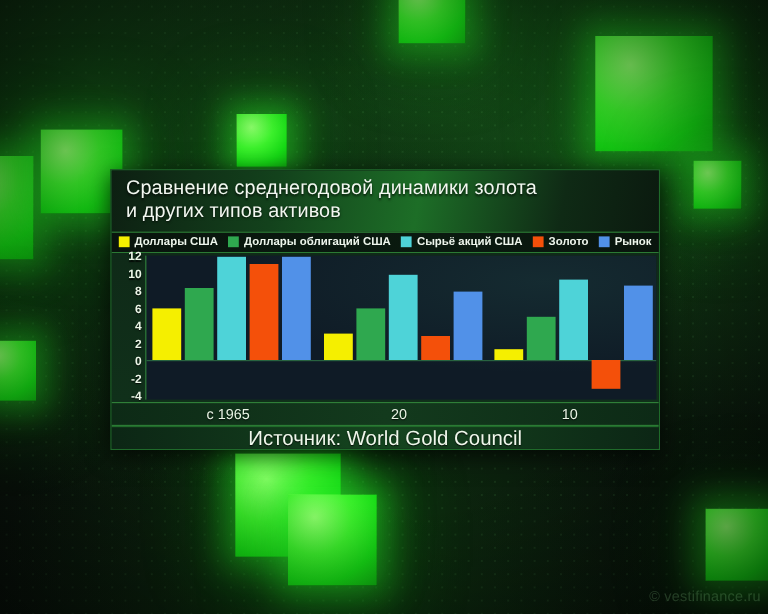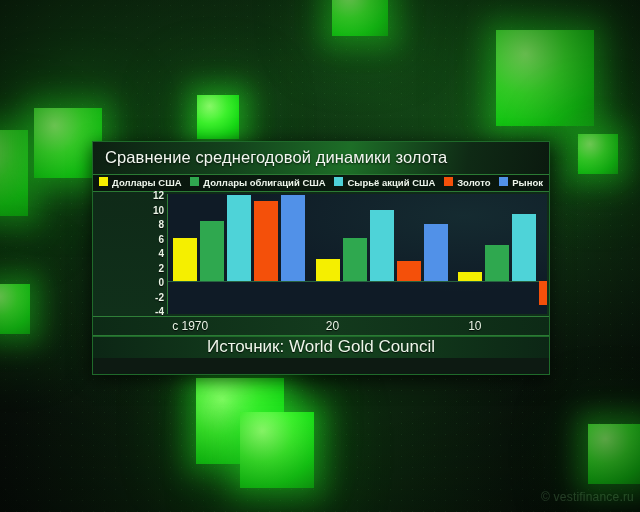--- a/index.html
+++ b/index.html
@@ -57,33 +57,33 @@
     color:#f2f7f0;font-size:16.5px;line-height:19px;font-weight:400;
     letter-spacing:.1px;text-shadow:0 1px 2px rgba(0,0,0,.75);
   }
   .legend{
     display:flex;align-items:center;gap:0;
     background:linear-gradient(90deg,#09150d 0%,#0a1a0f 60%,#09150d 100%);
     border-bottom:1px solid #2b7a34;
     padding:2px 6px 3px 6px;
     justify-content:space-between;
   }
-  .lg-item{display:flex;align-items:flex-start;gap:4px;}
+  .lg-item{display:flex;align-items:center;gap:4px;}
   .lg-sw{width:9px;height:9px;display:inline-block;flex:none;}
   .lg-tx{color:#eef6ec;font-size:9.5px;font-weight:bold;white-space:nowrap;}
 
   .plot-wrap{
     position:relative;
     height:120px;
     background:linear-gradient(180deg,#0f2a18 0%,#10301a 100%);
     padding:2px 2px 2px 0;
     display:flex;
   }
   .yaxis{
-    width:38px;flex:none;position:relative;padding-left:36px;
+    width:28px;flex:none;position:relative;
   }
   .ytick{
     position:absolute;right:3px;
     color:#eaf5e6;font-size:10px;font-weight:bold;line-height:10px;
     text-shadow:0 1px 1px rgba(0,0,0,.8);
     transform:translateY(-50%);
   }
   .plot{
     position:relative;flex:1;background:#0f1b26;
     border-left:1px solid #2f7f38;
@@ -161,20 +161,21 @@
   <div class="cube" style="left:588px;top:424px;width:58px;height:60px;">
       <div class="face"></div>
     </div>
 
   <div class="bg-vig"></div>
 
   <div id="card">
 
     <div class="card-head">
       <div class="card-title">Сравнение среднегодовой динамики золота</div>
+      <div class="card-title">и других типов активов</div>
     </div>
 
     <div class="legend" id="legend">
         <div class="lg-item">
           <span class="lg-sw" style="background: rgb(245, 239, 0);"></span>
           <span class="lg-tx">Доллары США</span>
         </div>
         <div class="lg-item">
           <span class="lg-sw" style="background: rgb(47, 168, 79);"></span>
           <span class="lg-tx">Доллары облигаций США</span>
@@ -222,21 +223,21 @@
             <div class="bar" title="Доллары США: 1.2" style="left: 289.833px; width: 24px; top: 78.3px; height: 8.7px; background: rgb(245, 239, 0);"></div>
             <div class="bar" title="Индекс облигаций США: 4.9" style="left: 316.833px; width: 24px; top: 51.475px; height: 35.525px; background: rgb(47, 168, 79);"></div>
             <div class="bar" title="Рынок акций США: 9.2" style="left: 343.833px; width: 24px; top: 20.3px; height: 66.7px; background: rgb(78, 211, 216);"></div>
             <div class="bar" title="Сырьё: -3.3" style="left: 370.833px; width: 24px; top: 87px; height: 23.925px; background: rgb(244, 80, 10);"></div>
             <div class="bar" title="Золото: 8.5" style="left: 397.833px; width: 24px; top: 25.375px; height: 61.625px; background: rgb(81, 145, 232);"></div>
           </div>
       </div>
     </div>
 
     <div class="xaxis" id="xaxis">
-        <div class="xlab" style="left: 97.1667px;">с 1970</div>
+        <div class="xlab" style="left: 97.1667px;">с 1965</div>
         <div class="xlab" style="left: 239.5px;">20</div>
         <div class="xlab" style="left: 381.833px;">10</div>
       </div>
 
     <div class="source">Источник: World Gold Council</div>
   </div>
 
   <div class="watermark">© vestifinance.ru</div>
 </div>
 

